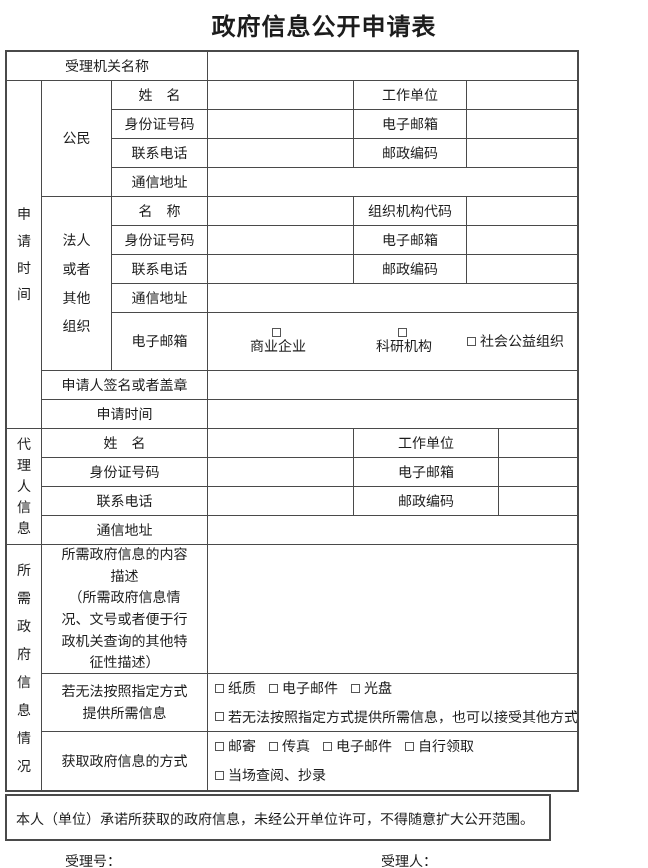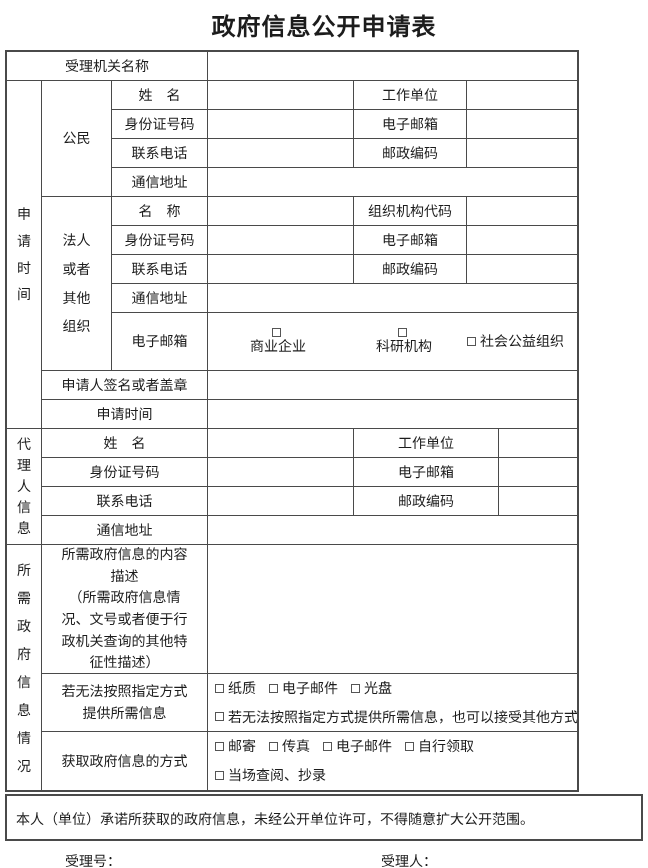--- a/index.html
+++ b/index.html
@@ -36,21 +36,21 @@
   .lh15 { line-height:1.5; }
   .lh20 { line-height:2.0; }
   .lh21 { line-height:2.07; }
   .wrapcell { padding:0 17px; white-space:pre-line; line-height:1.54; }
   .optcell { flex-direction:column; align-items:stretch; justify-content:center; padding-left:7px; }
   .optline { display:flex; align-items:center; height:29px; }
   .opt { display:flex; align-items:center; margin-right:13px; white-space:nowrap; }
   .opt .cb { width:9px; height:9px; border:1px solid #555; margin-right:4px; flex:none; }
   .opt.w130 { width:130px; margin-right:0;flex-direction:column; }
   .promise {
-    width:638px; margin-left:5px; margin-top:2px; border:2px solid var(--bc);
+    width:546px; margin-left:5px; margin-top:2px; border:2px solid var(--bc);
     min-height:47px; display:flex; align-items:center; padding:3px 9px; text-align:left;
   }
   .footer { display:flex; margin-top:9px; padding-left:65px; }
   .footer .f2 { margin-left:260px; }
 </style>
 </head>
 <body>
 
 <div class="page-title">政府信息公开申请表</div>
 

